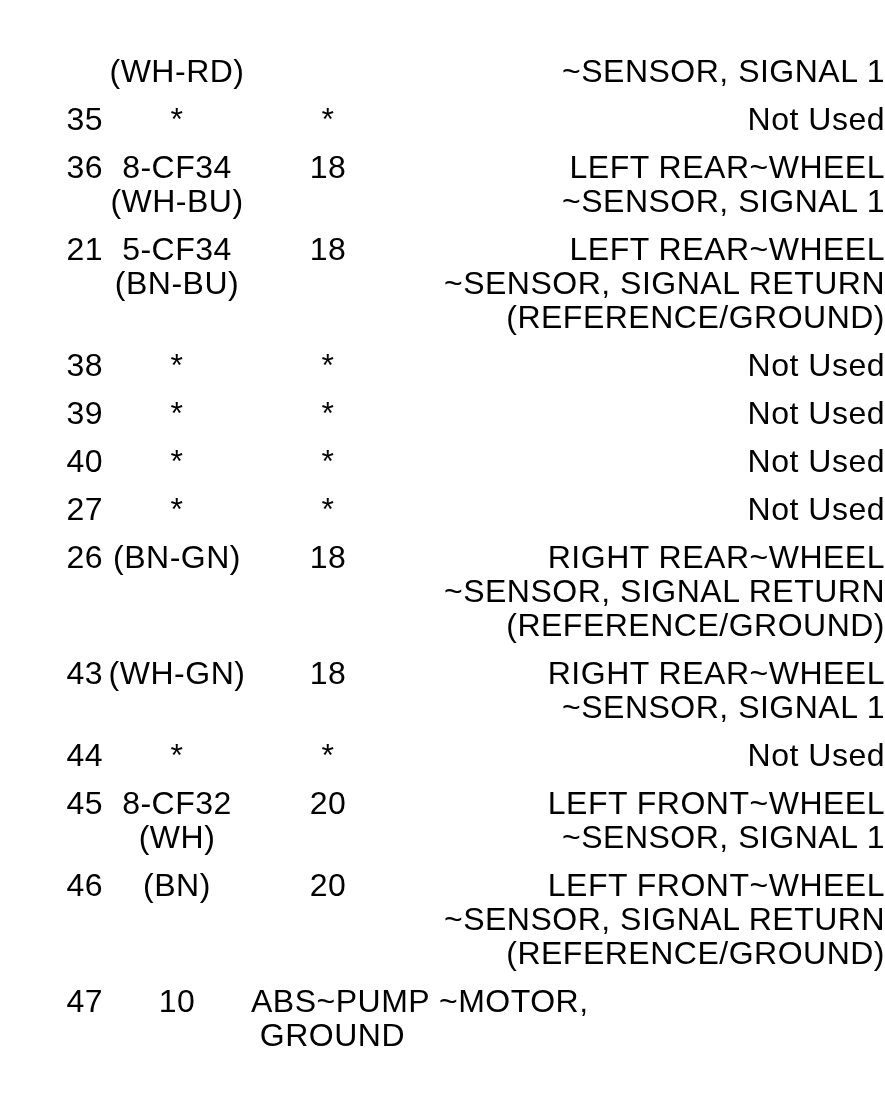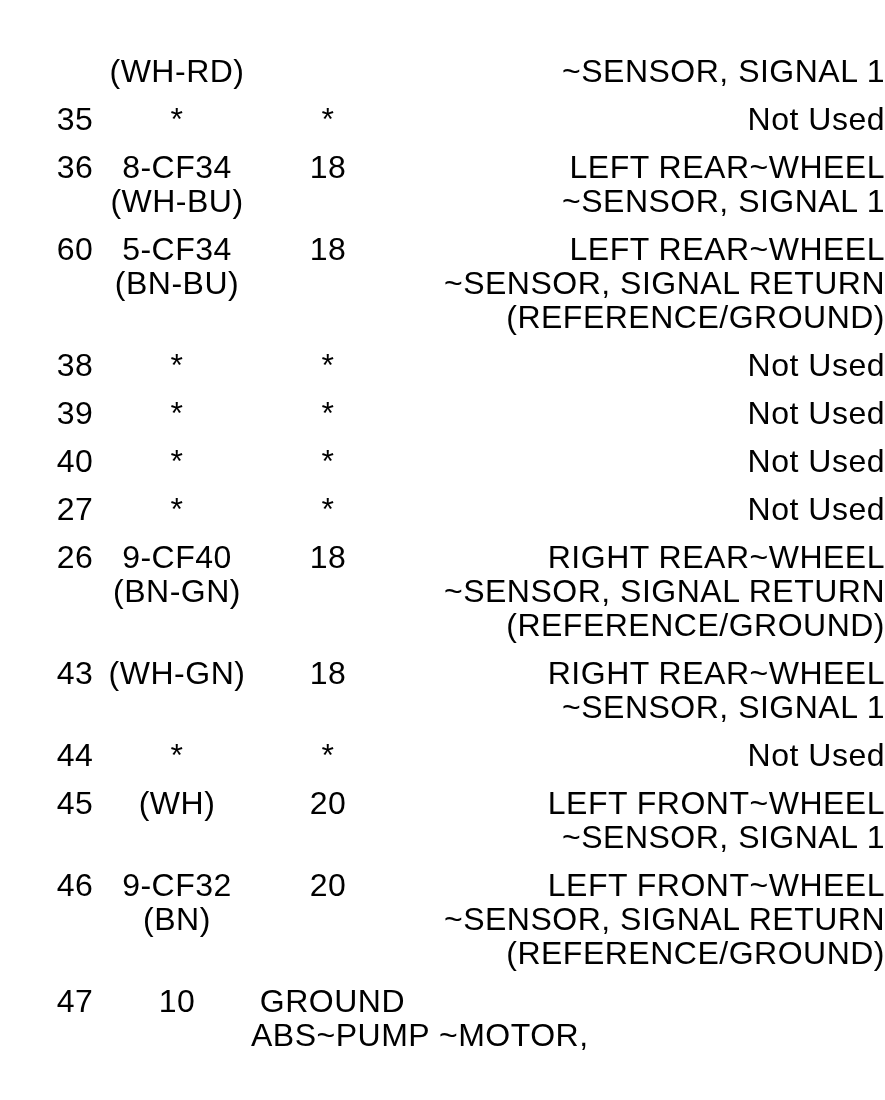--- a/index.html
+++ b/index.html
@@ -31,21 +31,21 @@
   .row {
     display: grid;
     grid-template-columns: 56px 148px 154px 1fr;
     padding-left: 47px;
     margin-bottom: 14px;
     line-height: 34px;
   }
   .cell {
     white-space: nowrap;
   }
-  .cell.pin   { text-align: center; }
+  .cell.pin   { text-align: right; }
   .cell.circuit { text-align: center; }
   .cell.gauge { text-align: center; }
   .cell.desc  { text-align: right; }
 </style>
 </head>
 <body>
 
 <div class="page">
   <div class="pin-table">
       <div class="row">
@@ -87,21 +87,21 @@
         <div class="cell gauge">
           <div>18</div>
         </div>
         <div class="cell desc">
           <div>LEFT REAR~WHEEL</div>
           <div>~SENSOR, SIGNAL 1</div>
         </div>
       </div>
       <div class="row">
         <div class="cell pin">
-          <div>60</div>
+          <div>21</div>
         </div>
         <div class="cell circuit">
           <div>5-CF34</div>
           <div>(BN-BU)</div>
         </div>
         <div class="cell gauge">
           <div>18</div>
         </div>
         <div class="cell desc">
           <div>LEFT REAR~WHEEL</div>
@@ -163,21 +163,20 @@
         </div>
         <div class="cell desc">
           <div>Not Used</div>
         </div>
       </div>
       <div class="row">
         <div class="cell pin">
           <div>26</div>
         </div>
         <div class="cell circuit">
-          <div>9-CF40</div>
           <div>(BN-GN)</div>
         </div>
         <div class="cell gauge">
           <div>18</div>
         </div>
         <div class="cell desc">
           <div>RIGHT REAR~WHEEL</div>
           <div>~SENSOR, SIGNAL RETURN</div>
           <div>(REFERENCE/GROUND)</div>
         </div>
@@ -209,53 +208,53 @@
         </div>
         <div class="cell desc">
           <div>Not Used</div>
         </div>
       </div>
       <div class="row">
         <div class="cell pin">
           <div>45</div>
         </div>
         <div class="cell circuit">
+          <div>8-CF32</div>
           <div>(WH)</div>
         </div>
         <div class="cell gauge">
           <div>20</div>
         </div>
         <div class="cell desc">
           <div>LEFT FRONT~WHEEL</div>
           <div>~SENSOR, SIGNAL 1</div>
         </div>
       </div>
       <div class="row">
         <div class="cell pin">
           <div>46</div>
         </div>
         <div class="cell circuit">
-          <div>9-CF32</div>
           <div>(BN)</div>
         </div>
         <div class="cell gauge">
           <div>20</div>
         </div>
         <div class="cell desc">
           <div>LEFT FRONT~WHEEL</div>
           <div>~SENSOR, SIGNAL RETURN</div>
           <div>(REFERENCE/GROUND)</div>
         </div>
       </div>
       <div class="row">
         <div class="cell pin">
           <div>47</div>
         </div>
         <div class="cell gauge">
           <div>10</div>
         </div>
         <div class="cell desc">
+          <div>ABS~PUMP ~MOTOR,</div>
           <div>GROUND</div>
-          <div>ABS~PUMP ~MOTOR,</div>
         </div>
       </div>
     </div>
 </div>
 
 </body></html>

